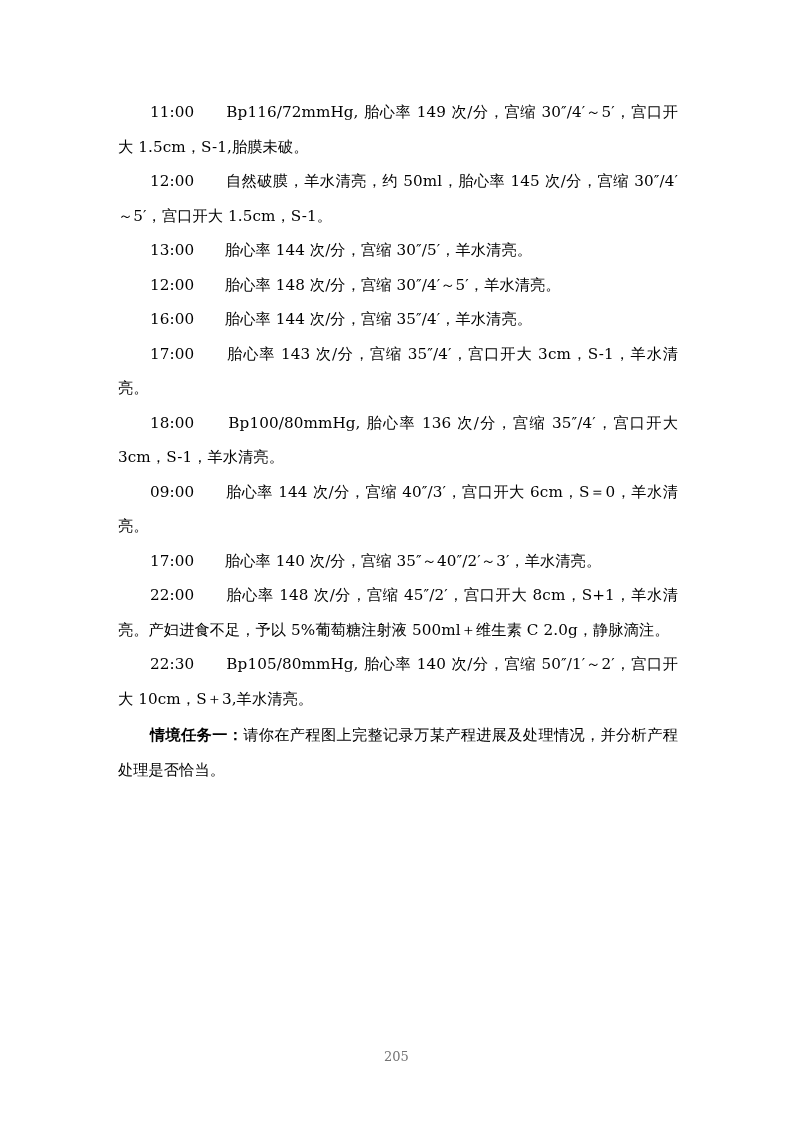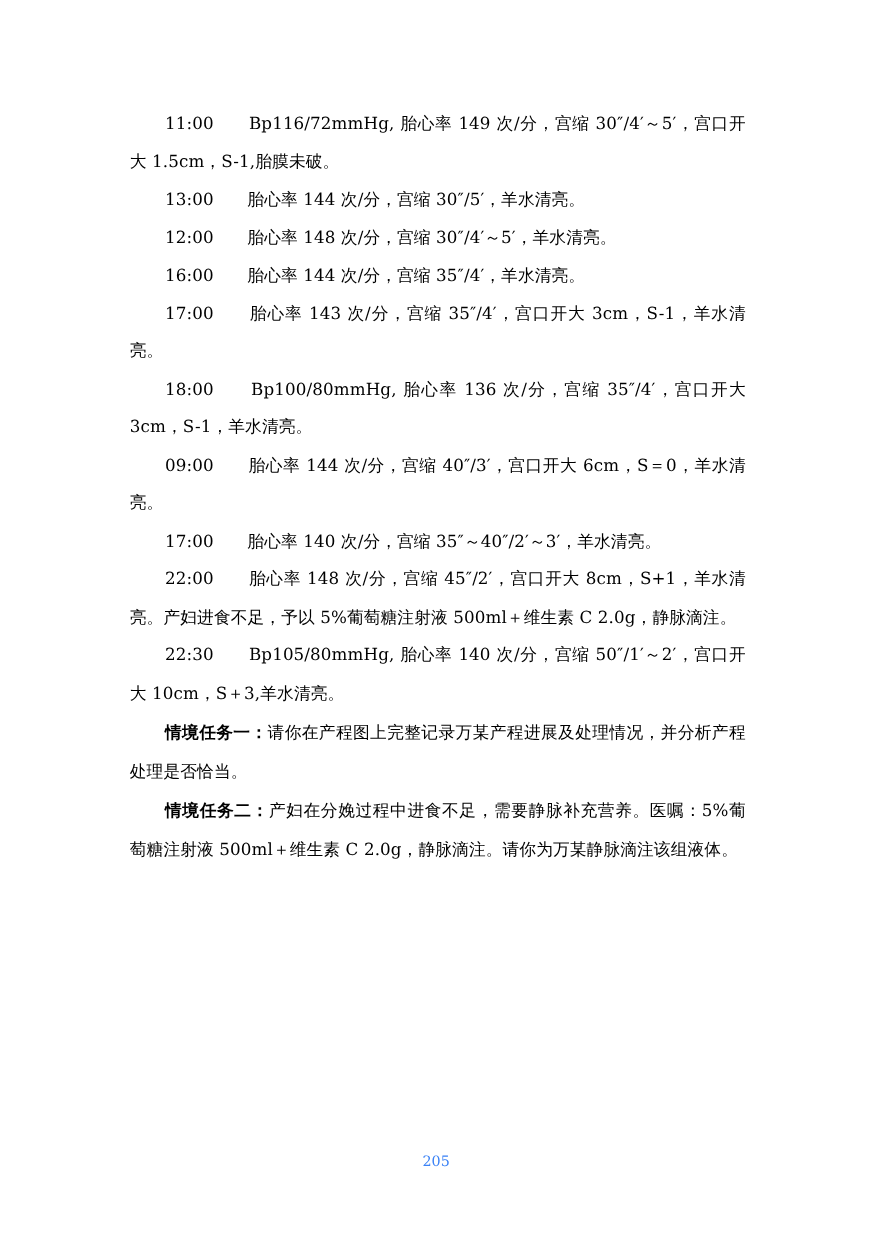--- a/index.html
+++ b/index.html
@@ -44,40 +44,40 @@
     margin-top: 2px;
   }
   .footer {
     position: absolute;
     left: 0;
     right: 0;
     bottom: 58px;
     text-align: center;
     font-size: 13px;
     font-family: "DejaVu Serif", "Liberation Serif", serif;
-    color: #3b82f6;
+    color: #737373;
   }
 </style>
 </head>
 <body>
 
 <div class="page">
   <div class="content">
 
     <p class="para indent">11:00　　Bp116/72mmHg, 胎心率 149 次/分，宫缩 30″/4′～5′，宫口开大 1.5cm，S-1,胎膜未破。</p>
+    <p class="para indent">12:00　　自然破膜，羊水清亮，约 50ml，胎心率 145 次/分，宫缩 30″/4′～5′，宫口开大 1.5cm，S-1。</p>
     <p class="para indent">13:00　　胎心率 144 次/分，宫缩 30″/5′，羊水清亮。</p>
     <p class="para indent">12:00　　胎心率 148 次/分，宫缩 30″/4′～5′，羊水清亮。</p>
     <p class="para indent">16:00　　胎心率 144 次/分，宫缩 35″/4′，羊水清亮。</p>
     <p class="para indent">17:00　　胎心率 143 次/分，宫缩 35″/4′，宫口开大 3cm，S-1，羊水清亮。</p>
     <p class="para indent">18:00　　Bp100/80mmHg, 胎心率 136 次/分，宫缩 35″/4′，宫口开大 3cm，S-1，羊水清亮。</p>
     <p class="para indent">09:00　　胎心率 144 次/分，宫缩 40″/3′，宫口开大 6cm，S＝0，羊水清亮。</p>
     <p class="para indent">17:00　　胎心率 140 次/分，宫缩 35″～40″/2′～3′，羊水清亮。</p>
     <p class="para indent">22:00　　胎心率 148 次/分，宫缩 45″/2′，宫口开大 8cm，S+1，羊水清亮。产妇进食不足，予以 5%葡萄糖注射液 500ml＋维生素 C 2.0g，静脉滴注。</p>
     <p class="para indent">22:30　　Bp105/80mmHg, 胎心率 140 次/分，宫缩 50″/1′～2′，宫口开大 10cm，S＋3,羊水清亮。</p>
 
     <p class="para indent task-block"><span class="strong">情境任务一：</span><span>请你在产程图上完整记录万某产程进展及处理情况，并分析产程处理是否恰当。</span></p>
 
-    <p class="para indent task-block"><span class="strong">情境任务二：</span><span>产妇在分娩过程中进食不足，需要静脉补充营养。医嘱：5%葡萄糖注射液 500ml＋维生素 C 2.0g，静脉滴注。请你为万某静脉滴注该组液体。</span></p>
 
   </div>
 </div>
 
 <div class="footer">205</div>
 
 </body></html>

